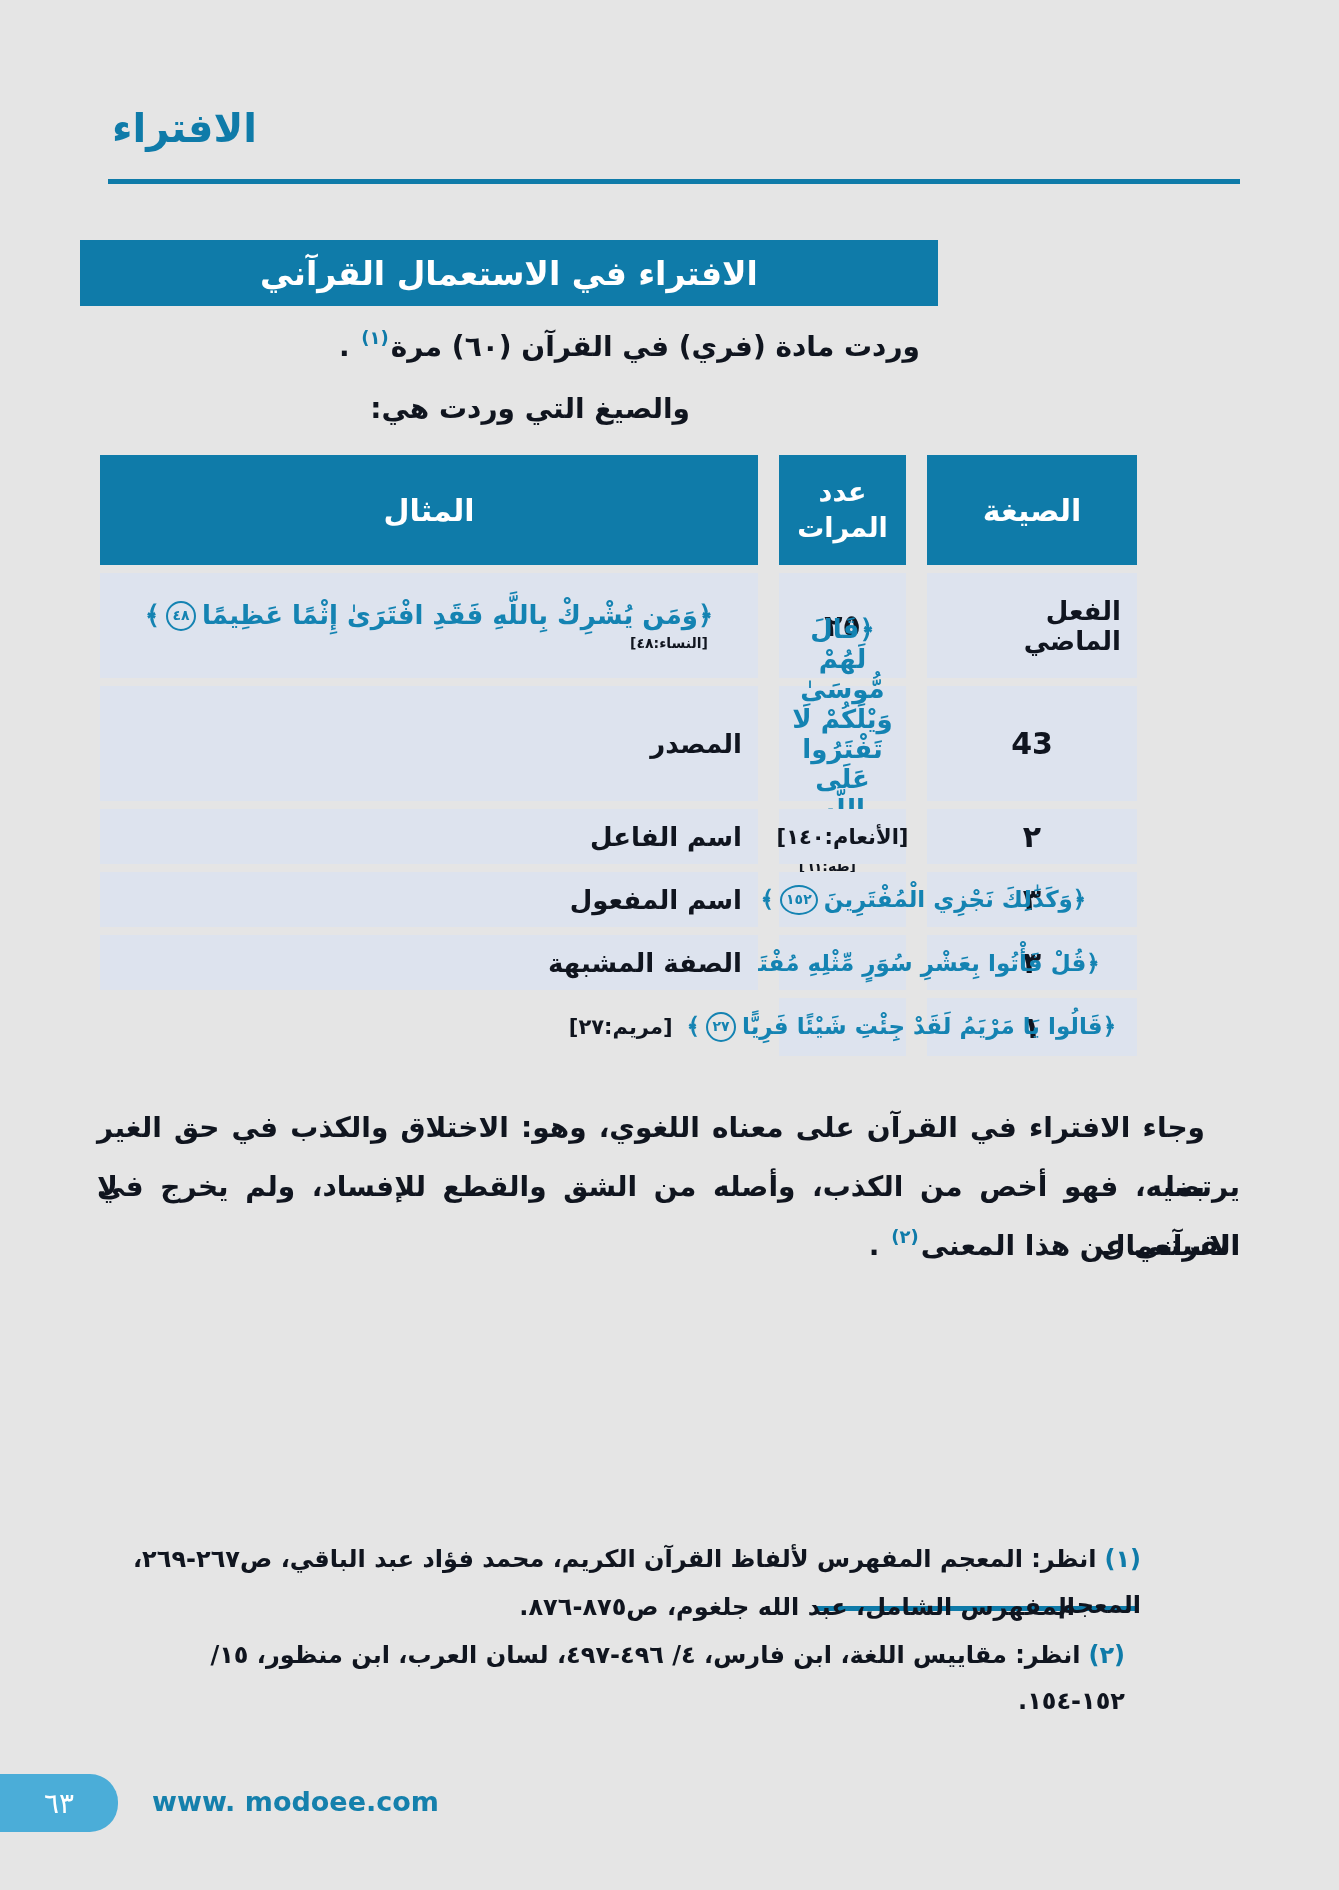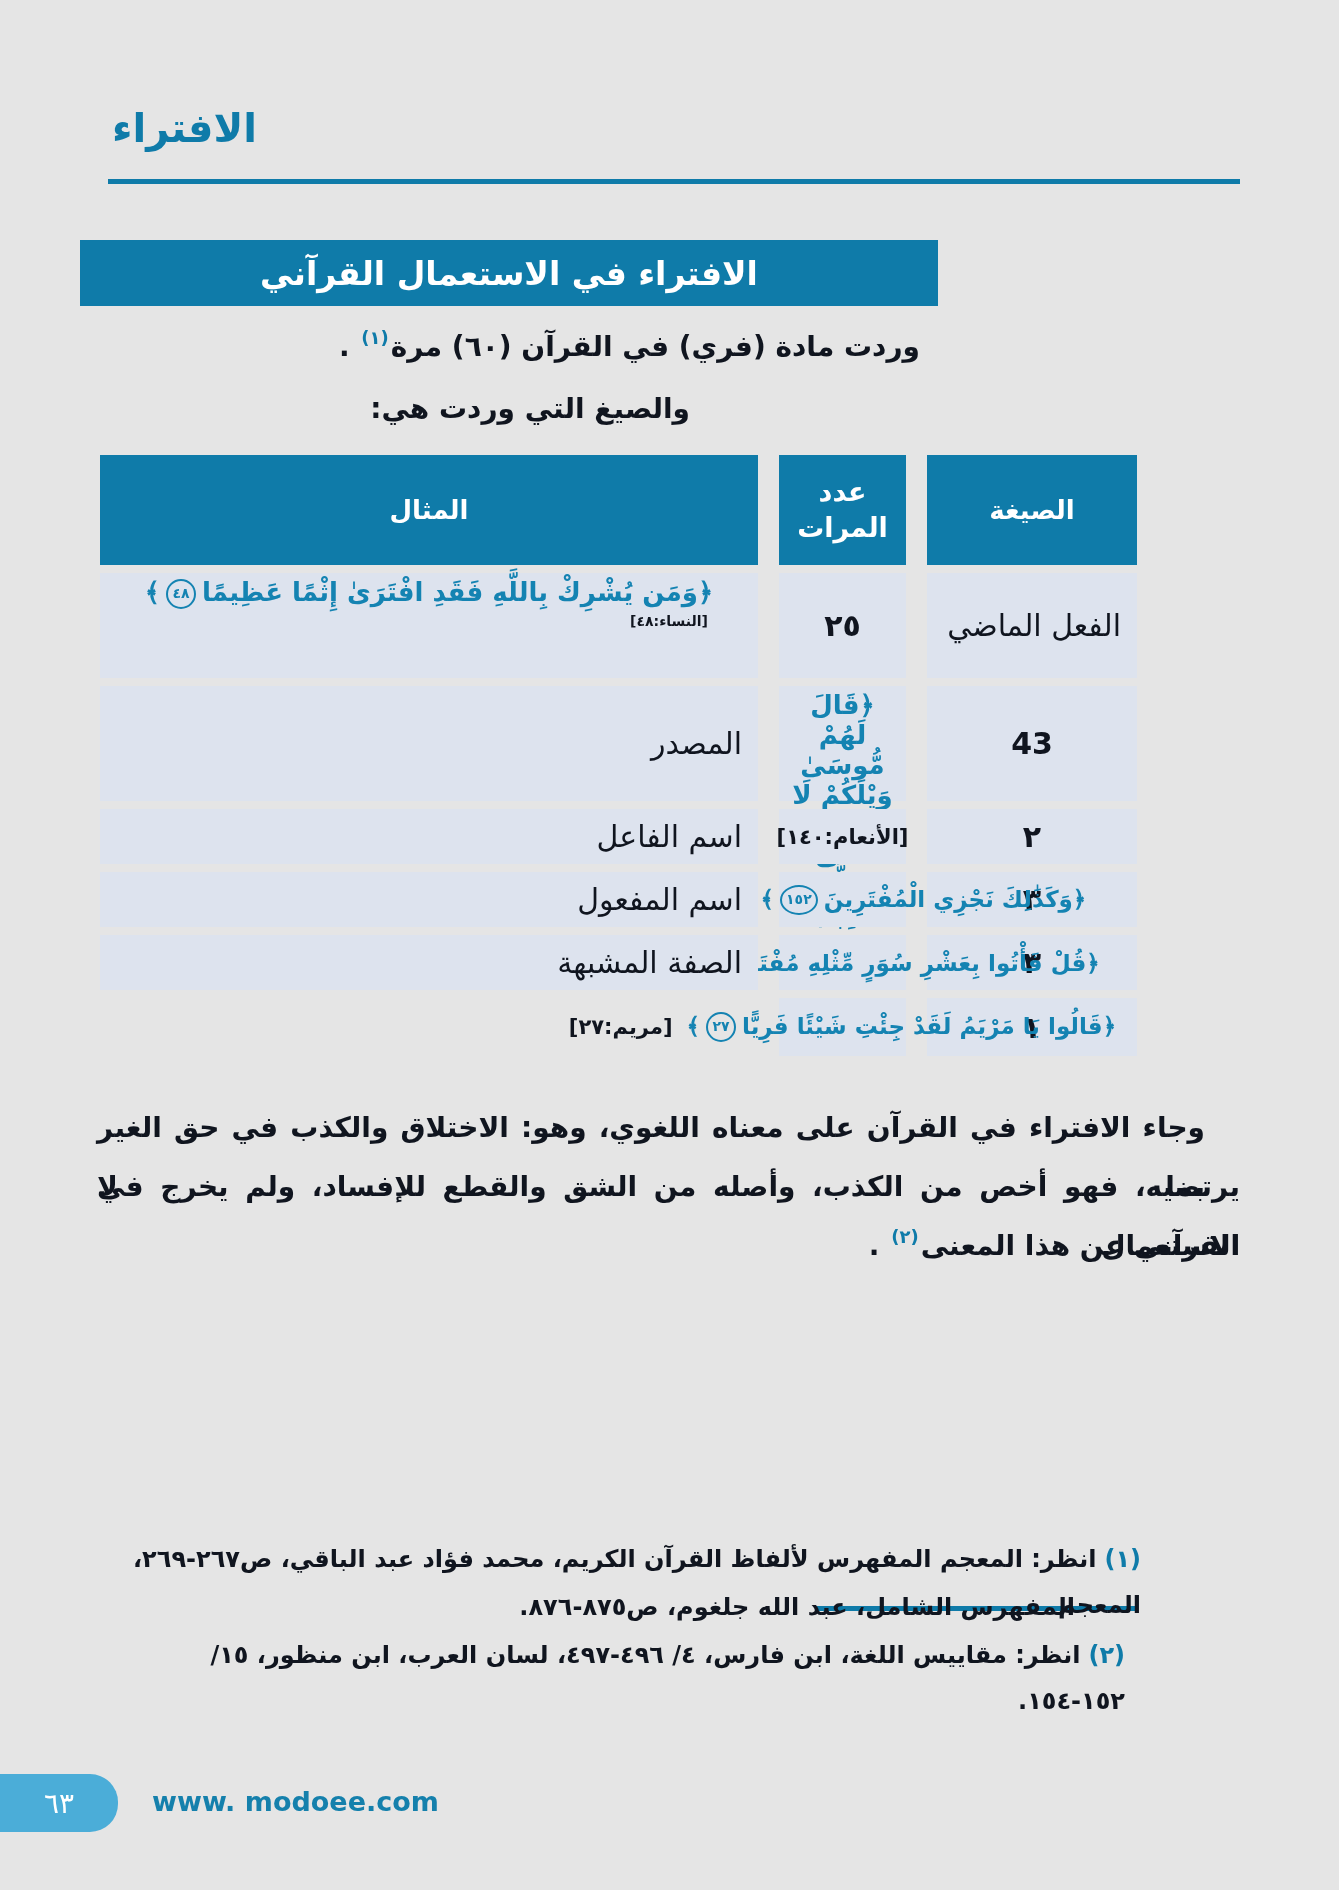--- a/index.html
+++ b/index.html
@@ -41,34 +41,34 @@
     position:absolute; left:100px; top:455px; width:1037px;
     display:grid;
     grid-template-columns:210px 127px 658px;
     grid-template-rows:110px 105px 115px 55px 55px 55px 58px;
     column-gap:21px; row-gap:8px;
     direction:rtl;
   }
   .th{
     background:#0f7ba9; color:#ffffff; font-weight:bold;
     display:flex; align-items:center; justify-content:center; text-align:center;
-    font-size:26px;
+    font-size:30px;
   }
   .th-count{ flex-direction:column; font-size:27px; line-height:1.35; }
   .td{ background:#dde3ee; }
   .form-cell{
     display:flex; align-items:center; justify-content:flex-start;
-    padding:0 16px; font-size:30px; font-weight:normal; color:#10151f;
+    padding:0 16px; font-size:26px; font-weight:bold; color:#10151f;
   }
   .count-cell{
     display:flex; align-items:center; justify-content:center;
     font-size:30px; font-weight:bold; color:#10151f;
   }
   .example-cell{
-    display:flex; flex-direction:column; gap:4px;
+    display:flex; flex-direction:column; justify-content:center; gap:4px;
     padding:4px 10px; box-sizing:border-box;
   }
   .verse-line{ text-align:center; color:#1483b2; font-weight:bold; font-size:26px; }
   .ref-line{ text-align:right; padding-right:40px; font-size:14px; font-weight:bold; color:#10151f; }
   .example-single{
     display:flex; align-items:center; justify-content:center; gap:14px;
     height:100%; padding:0 8px; box-sizing:border-box;
   }
   .example-single .verse-wrap{ color:#1483b2; font-weight:bold; font-size:23px; white-space:nowrap; }
   .example-single .ref-inline{ font-size:21px; font-weight:bold; color:#10151f; white-space:nowrap; }

